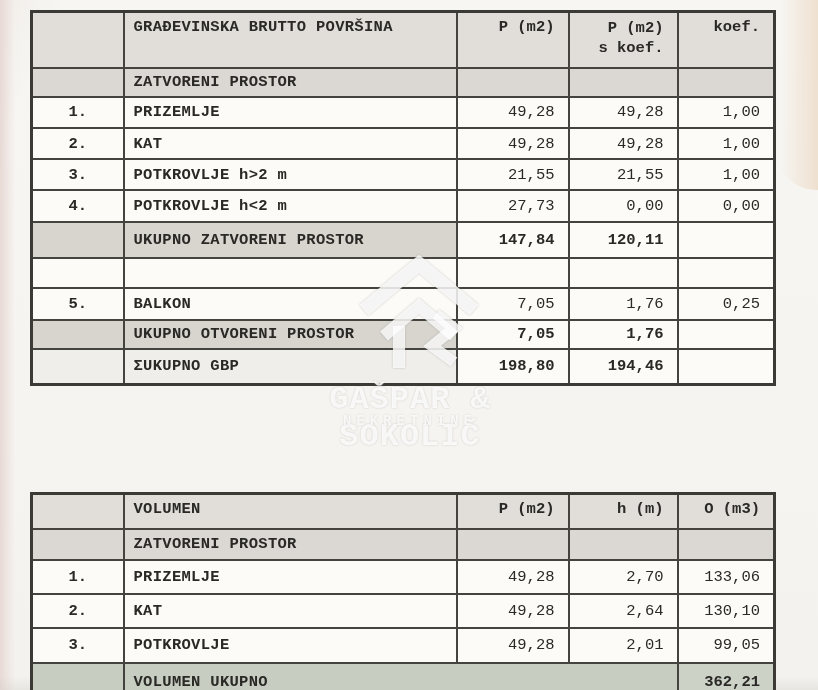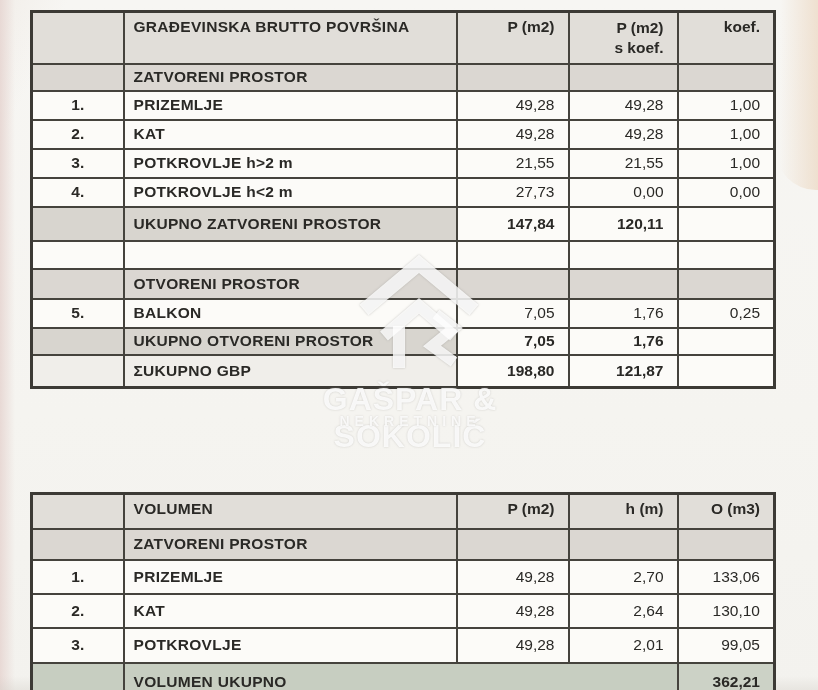--- a/index.html
+++ b/index.html
@@ -1,21 +1,21 @@
 <!DOCTYPE html>
 <html><head>
 <meta charset="utf-8">
 <style>
   html,body { margin:0; padding:0; }
   .page {
     position:relative; width:818px; height:690px; overflow:hidden;
     background:
       linear-gradient(115deg, rgba(233,224,216,0.35) 0%, rgba(247,246,243,0) 6%),
       linear-gradient(to bottom, #f7f6f3 0%, #f5f4f0 60%, #f3f2ee 100%);
-    font-family:Liberation Sans, sans-serif;
+    font-family:Liberation Mono, monospace;
     color:#2a2926;
   }
   .edge-left {
     position:absolute; left:0; top:0; width:15px; height:100%;
     background:linear-gradient(to right, #e8d9d5 0%, rgba(247,246,243,0) 100%);
   }
   .corner-tr {
     position:absolute; right:0; top:0; width:42px; height:190px;
     background:linear-gradient(to left, #ecd9c4 0%, rgba(247,246,243,0) 90%);
     opacity:.75; border-bottom-left-radius:40px;
@@ -150,46 +150,39 @@
       <td class="val">120,11</td>
       <td class="val"></td>
     </tr>
     <tr class="gap r7">
       <td class="num"></td>
       <td class="label"></td>
       <td class="val"></td>
       <td class="val"></td>
       <td class="val"></td>
     </tr>
-    <tr class="sec r8">
-      <td class="num"></td>
-      <td class="label">OTVORENI PROSTOR</td>
-      <td class="val"></td>
-      <td class="val"></td>
-      <td class="val"></td>
-    </tr>
     <tr class="r9">
       <td class="num">5.</td>
       <td class="label">BALKON</td>
       <td class="val">7,05</td>
       <td class="val">1,76</td>
       <td class="val">0,25</td>
     </tr>
     <tr class="tot r10">
       <td class="num"></td>
       <td class="label">UKUPNO OTVORENI PROSTOR</td>
       <td class="val">7,05</td>
       <td class="val">1,76</td>
       <td class="val"></td>
     </tr>
     <tr class="sig r11">
       <td class="num"></td>
       <td class="label">ΣUKUPNO GBP</td>
       <td class="val">198,80</td>
-      <td class="val">121,87</td>
+      <td class="val">194,46</td>
       <td class="val"></td>
     </tr>
   </tbody>
     </table>
 
   <table class="doc" id="t2">
     <colgroup>
       <col style="width:92px">
         <col style="width:333px">
         <col style="width:112px">

